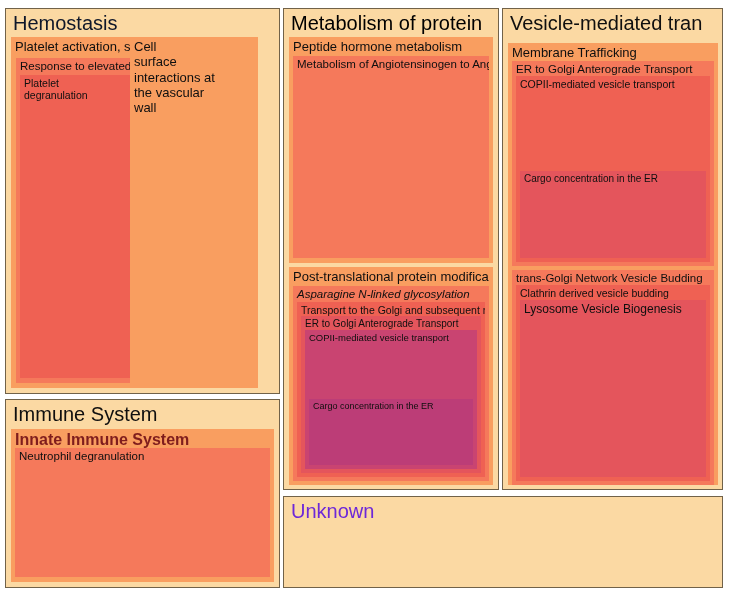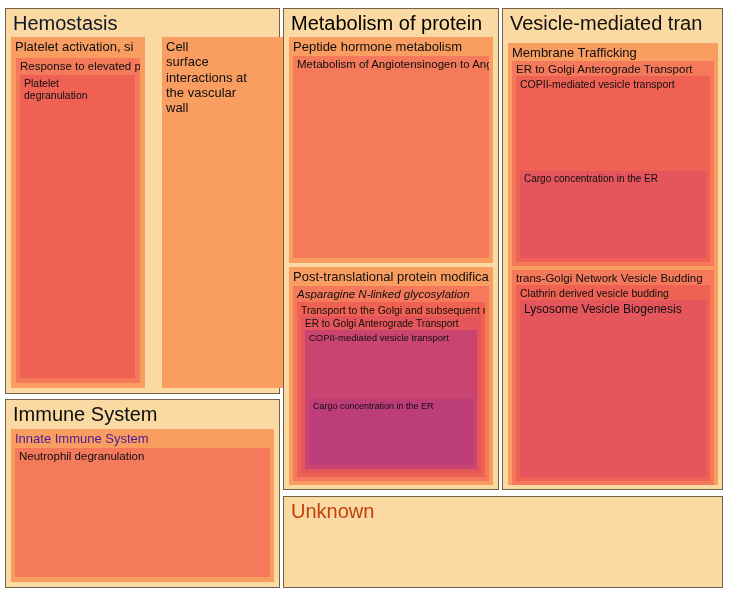--- a/index.html
+++ b/index.html
@@ -49,32 +49,32 @@
     <div class="node d1" style="left: 11px; top: 37px; width: 134px; height: 351px; background: rgb(249, 158, 96);">
       <div class="node-label" style="font-size: 13px; color: rgb(15, 15, 15);">Platelet activation, si</div>
     </div>
     <div class="node d2" style="left: 16px; top: 58px; width: 124px; height: 325px; background: rgb(245, 121, 91);">
       <div class="node-label" style="font-size: 11.5px; color: rgb(15, 15, 15);">Response to elevated pla</div>
     </div>
     <div class="node d3" style="left: 20px; top: 75px; width: 115px; height: 303px; background: rgb(239, 97, 83);">
       <div class="node-label wrap" style="font-size: 10.5px; color: rgb(15, 15, 15);">Platelet
 degranulation</div>
     </div>
-    <div class="node d1" style="left: 162px; top: 37px; width: 128px; height: 351px; background: rgb(249, 158, 96);">
+    <div class="node d1" style="left: 130px; top: 37px; width: 128px; height: 351px; background: rgb(249, 158, 96);">
       <div class="node-label wrap" style="font-size: 13px; color: rgb(15, 15, 15);">Cell
 surface
 interactions at
 the vascular
 wall</div>
     </div>
     <div class="node d0" style="left: 5px; top: 399px; width: 275px; height: 189px; background: rgb(251, 217, 163);">
       <div class="node-label" style="font-size: 20px; color: rgb(15, 15, 15);">Immune System</div>
     </div>
     <div class="node d1" style="left: 11px; top: 429px; width: 263px; height: 153px; background: rgb(249, 158, 96);">
-      <div class="node-label" style="font-size: 13px; color: #4c1d95;">Innate Immune System</div>
+      <div class="node-label" style="font-size: 16px; color: #7f1d1d; font-weight: bold;">Innate Immune System</div>
     </div>
     <div class="node d2" style="left: 15px; top: 448px; width: 255px; height: 129px; background: rgb(245, 121, 91);">
       <div class="node-label" style="font-size: 11.5px; color: rgb(15, 15, 15);">Neutrophil degranulation</div>
     </div>
     <div class="node d0" style="left: 283px; top: 8px; width: 216px; height: 482px; background: rgb(251, 217, 163);">
       <div class="node-label" style="font-size: 20px; color: #000000;">Metabolism of protein</div>
     </div>
     <div class="node d1" style="left: 289px; top: 37px; width: 204px; height: 226px; background: rgb(249, 158, 96);">
       <div class="node-label" style="font-size: 13px; color: rgb(15, 15, 15);">Peptide hormone metabolism</div>
     </div>
@@ -117,15 +117,15 @@
     <div class="node d2" style="left: 512px; top: 270px; width: 202px; height: 215px; background: rgb(245, 121, 91);">
       <div class="node-label" style="font-size: 11.5px; color: rgb(15, 15, 15);">trans-Golgi Network Vesicle Budding</div>
     </div>
     <div class="node d3" style="left: 516px; top: 285px; width: 194px; height: 196px; background: rgb(239, 97, 83);">
       <div class="node-label" style="font-size: 10.5px; color: rgb(15, 15, 15);">Clathrin derived vesicle budding</div>
     </div>
     <div class="node d4" style="left: 520px; top: 300px; width: 186px; height: 177px; background: rgb(228, 85, 92);">
       <div class="node-label" style="font-size: 12px; color: rgb(15, 15, 15);">Lysosome Vesicle Biogenesis</div>
     </div>
     <div class="node d0" style="left: 283px; top: 496px; width: 440px; height: 92px; background: rgb(251, 217, 163);">
-      <div class="node-label" style="font-size: 20px; color: #c2410c;">Unknown</div>
+      <div class="node-label" style="font-size: 20px; color: #6d28d9;">Unknown</div>
     </div>
   </div>
 
 </body></html>

